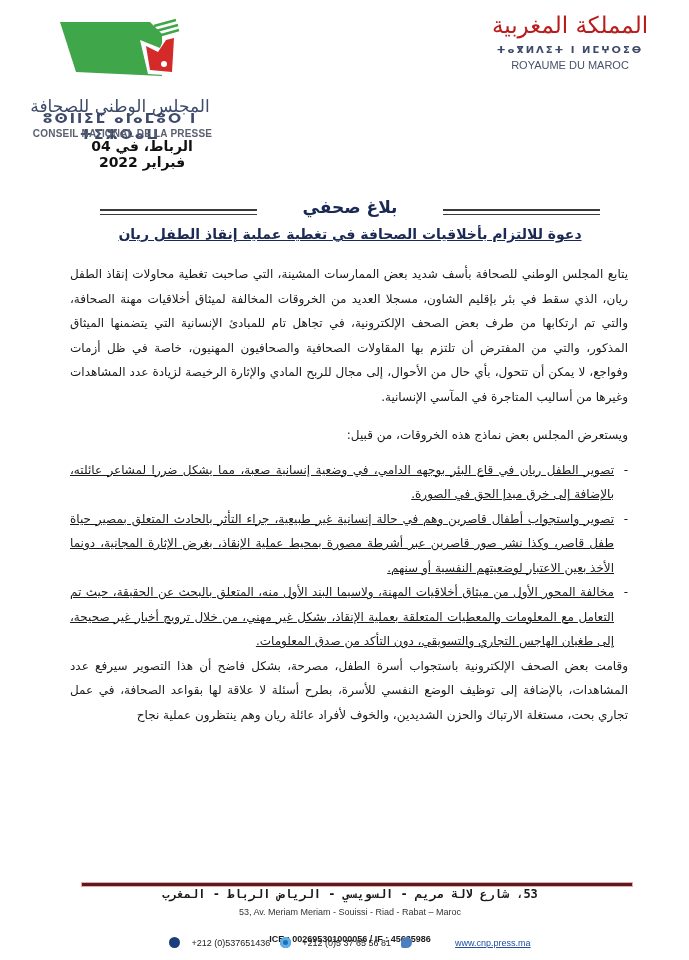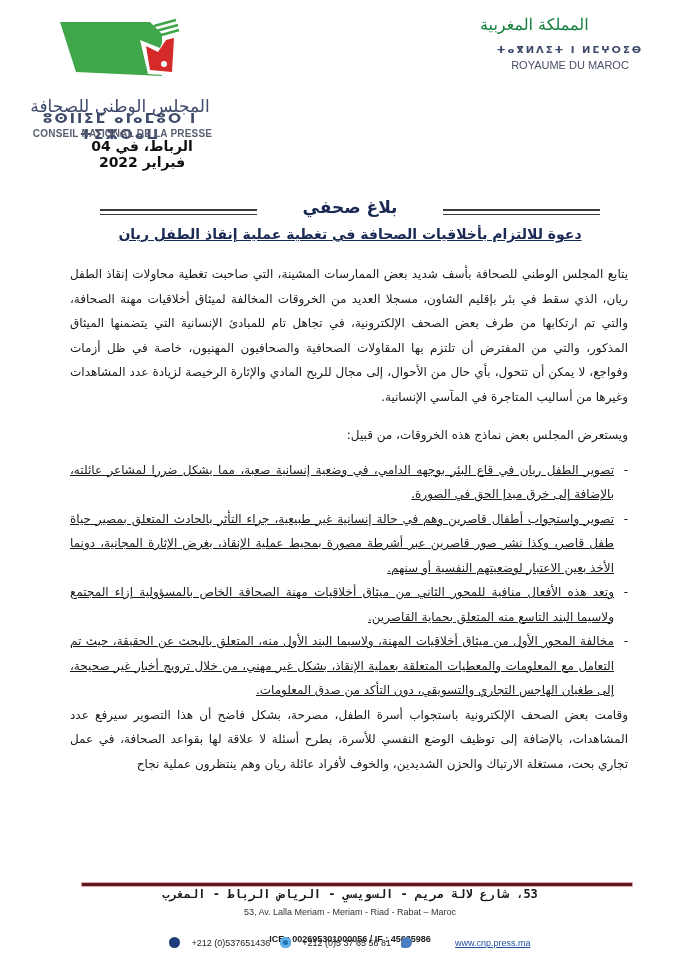--- a/index.html
+++ b/index.html
@@ -16,21 +16,21 @@
     font-family: "DejaVu Serif", serif; font-size: 17px; color: #3e4a6a; line-height: 20px; }
   .logo-tif { position: absolute; left: 12px; top: 98px; width: 176px; text-align: center;
     font-family: "DejaVu Sans", sans-serif; font-size: 14px; letter-spacing: 2px; color: #3e4a6a; font-weight: bold; }
   .logo-fr { position: absolute; left: 0px; top: 116px; width: 205px; text-align: center;
     font-family: "Liberation Sans", sans-serif; font-size: 10px; color: #5a6070; font-weight: bold; letter-spacing: 0.2px; }
   .date { position: absolute; left: 72px; top: 138px; width: 140px; text-align: center; direction: rtl;
     font-family: "DejaVu Sans", sans-serif; font-size: 14px; font-weight: bold; color: #111; }
 
   
   .kingdom { position: absolute; left: 480px; top: 14px; width: 180px; }
-  .k-ar { text-align: left; direction: rtl; font-family: "DejaVu Serif", serif; font-size: 16px; color: #15803d; line-height: 22px; }
+  .k-ar { text-align: center; direction: rtl; font-family: "DejaVu Serif", serif; font-size: 23px; color: #b91c1c; line-height: 22px; }
   .k-tif { text-align: center; font-family: "DejaVu Sans", sans-serif; font-size: 10px; letter-spacing: 2px; color: #3e4a6a; font-weight: bold; margin-top: 8px; }
   .k-fr { text-align: center; font-family: "Liberation Sans", sans-serif; font-size: 11px; color: #4a5068; margin-top: 4px; }
 
   
   .title-row { position: absolute; left: 100px; top: 195px; width: 500px; height: 30px; }
   .rule { position: absolute; top: 14px; height: 3px; border-top: 2px solid #3a3a3a; border-bottom: 1px solid #3a3a3a; }
   .rule.left { left: 0; width: 157px; }
   .rule.right { right: 0; width: 157px; }
   .title { position: absolute; left: 160px; width: 180px; top: 2px; text-align: center; direction: rtl;
     font-family: "DejaVu Sans", sans-serif; font-size: 17px; font-weight: bold; color: #1a2a55; }
@@ -94,29 +94,28 @@
     <div class="rule right"></div>
   </div>
   <div class="subtitle">دعوة للالتزام بأخلاقيات الصحافة في تغطية عملية إنقاذ الطفل ريان</div>
 
   <div class="body">
     <p>يتابع المجلس الوطني للصحافة بأسف شديد بعض الممارسات المشينة، التي صاحبت تغطية محاولات إنقاذ الطفل ريان، الذي سقط في بئر بإقليم الشاون، مسجلا العديد من الخروقات المخالفة لميثاق أخلاقيات مهنة الصحافة، والتي تم ارتكابها من طرف بعض الصحف الإلكترونية، في تجاهل تام للمبادئ الإنسانية التي يتضمنها الميثاق المذكور، والتي من المفترض أن تلتزم بها المقاولات الصحافية والصحافيون المهنيون، خاصة في ظل أزمات وفواجع، لا يمكن أن تتحول، بأي حال من الأحوال، إلى مجال للربح المادي والإثارة الرخيصة لزيادة عدد المشاهدات وغيرها من أساليب المتاجرة في المآسي الإنسانية.</p>
     <p class="intro">ويستعرض المجلس بعض نماذج هذه الخروقات، من قبيل:</p>
     <ul class="bullets">
       <li>تصوير الطفل ريان في قاع البئر بوجهه الدامي، في وضعية إنسانية صعبة، مما يشكل ضررا لمشاعر عائلته، بالإضافة إلى خرق مبدإ الحق في الصورة.</li>
       <li>تصوير واستجواب أطفال قاصرين وهم في حالة إنسانية غير طبيعية، جراء التأثر بالحادث المتعلق بمصير حياة طفل قاصر، وكذا نشر صور قاصرين عبر أشرطة مصورة بمحيط عملية الإنقاذ، بغرض الإثارة المجانية، دونما الأخذ بعين الاعتبار لوضعيتهم النفسية أو سنهم.</li>
-      <li>وتعد هذه الأفعال منافية للمحور الثاني من ميثاق أخلاقيات مهنة الصحافة الخاص بالمسؤولية إزاء المجتمع ولاسيما البند التاسع منه المتعلق بحماية القاصرين.</li>
       <li>مخالفة المحور الأول من ميثاق أخلاقيات المهنة، ولاسيما البند الأول منه، المتعلق بالبحث عن الحقيقة، حيث تم التعامل مع المعلومات والمعطيات المتعلقة بعملية الإنقاذ، بشكل غير مهني، من خلال ترويج أخبار غير صحيحة، إلى طغيان الهاجس التجاري والتسويقي، دون التأكد من صدق المعلومات.</li>
     </ul>
     <p>وقامت بعض الصحف الإلكترونية باستجواب أسرة الطفل، مصرحة، بشكل فاضح أن هذا التصوير سيرفع عدد المشاهدات، بالإضافة إلى توظيف الوضع النفسي للأسرة، بطرح أسئلة لا علاقة لها بقواعد الصحافة، في عمل تجاري بحت، مستغلة الارتباك والحزن الشديدين، والخوف لأفراد عائلة ريان وهم ينتظرون عملية نجاح</p>
   </div>
 
   <div class="footer-rule"></div>
   <div class="f-ar">53، شارع لالة مريم - السويسي - الرياض الرباط - المغرب</div>
-  <div class="f-fr">53, Av. Lalla Meriam - Meriam - Riad - Rabat – Maroc</div>
+  <div class="f-fr">53, Av. Meriam Meriam - Souissi - Riad - Rabat – Maroc</div>
   <div class="f-ice">ICE : 002695301000056 / IF : 45635986</div>
   <div class="f-contact">
     <span class="c-item">
       <span class="ico phone"></span>
       <span>+212 (0)537651436</span>
     </span>
     <span class="c-item">
       <span class="ico fax"></span>
       <span>+212 (0)5 37 65 56 81</span>
     </span>

